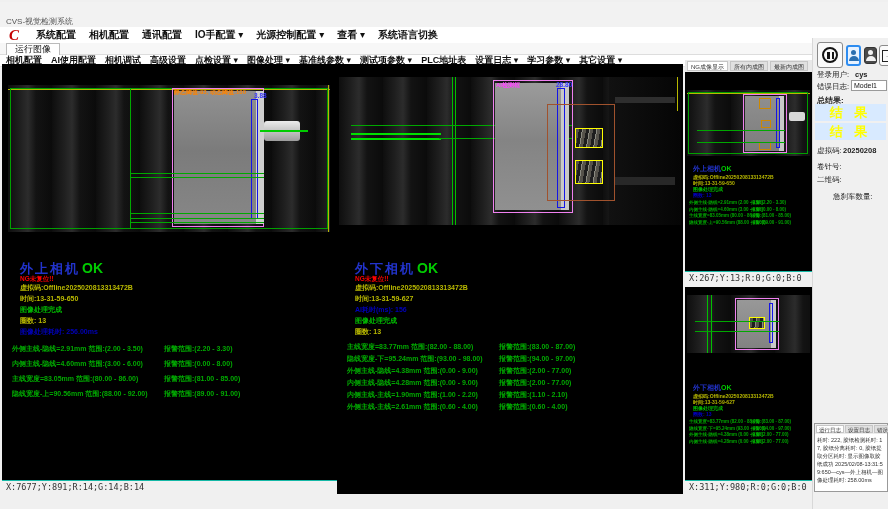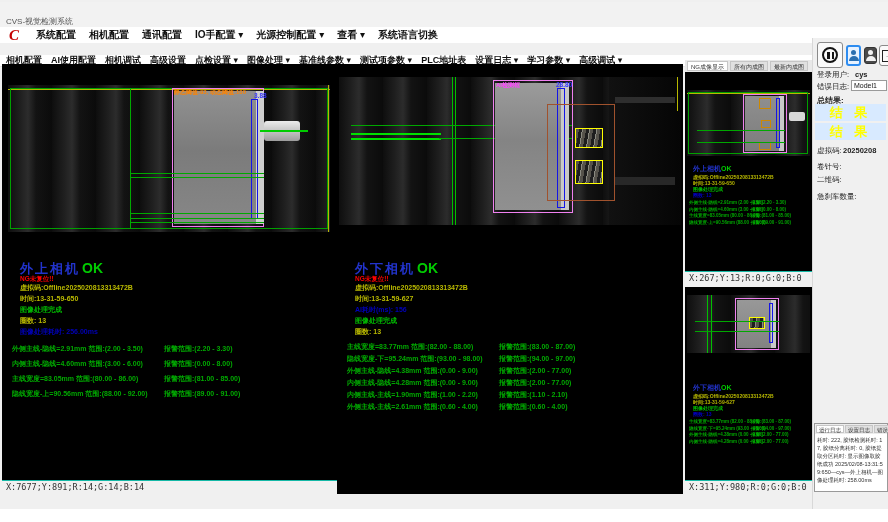--- a/index.html
+++ b/index.html
@@ -88,34 +88,37 @@
         <span class="mitem">系统配置</span>
         <span class="mitem">相机配置</span>
         <span class="mitem">通讯配置</span>
         <span class="mitem">IO手配置 ▾</span>
         <span class="mitem">光源控制配置 ▾</span>
         <span class="mitem">查看 ▾</span>
         <span class="mitem">系统语言切换</span>
       </nav>
   </div>
 
+  <div class="tabrow">
+    <div class="viewtab">运行图像</div>
+  </div>
 
   <div class="toolbar" id="toolbar-items">
       <span class="titem">相机配置</span>
       <span class="titem">AI使用配置</span>
       <span class="titem">相机调试</span>
       <span class="titem">高级设置</span>
       <span class="titem">点检设置 ▾</span>
       <span class="titem">图像处理 ▾</span>
       <span class="titem">基准线参数 ▾</span>
       <span class="titem">测试项参数 ▾</span>
       <span class="titem">PLC地址表</span>
       <span class="titem">设置日志 ▾</span>
       <span class="titem">学习参数 ▾</span>
-      <span class="titem">高级调试 ▾</span>
+      <span class="titem">其它设置 ▾</span>
     </div>
 
   <div class="panel" style="left:2px;top:64px;width:380px;height:430px">
     <div class="imgarea" style="left:6px;top:21px;width:322px;height:147px">
       <div class="abs ylw" style="left:0;top:4px;width:322px;height:1px"></div>
       <div class="rect" style="left:2px;top:3px;width:318px;height:141px;border-color:#00a000"></div>
       <div class="vl" style="left:122px;top:3px;height:141px"></div>
       <div class="rect" style="left:164px;top:3px;width:92px;height:139px;border-color:#f080f0"></div>
       <div class="abs" style="left:166px;top:6px;width:82px;height:133px;background:linear-gradient(180deg,#919191,#7b7b7b 45%,#878787)"></div>
       <div class="abs" style="left:248px;top:6px;width:8px;height:133px;background:#cfcfcf"></div>
@@ -327,21 +330,21 @@
     <span class="sb-label" style="left:42px;top:32px;font-weight:bold">cys</span>
     <span class="sb-label" style="left:4px;top:44px">错误日志:</span>
     <div class="sb-box" style="left:38px;top:42px;width:36px;height:11px">Model1</div>
     <span class="sb-label" style="left:4px;top:57px;font-weight:bold;font-size:8px">总结果:</span>
     <div class="result-box" style="top:66px">结 果</div>
     <div class="result-box" style="top:85px">结 果</div>
     <span class="sb-label" style="left:4px;top:108px">虚拟码:</span>
     <span class="sb-label" style="left:30px;top:108px;font-weight:bold">20250208</span>
     <span class="sb-label" style="left:4px;top:124px">卷针号:</span>
     <span class="sb-label" style="left:4px;top:137px">二维码:</span>
-    <span class="sb-label" style="left:4px;top:154px">急刹车数量:</span>
+    <span class="sb-label" style="left:20px;top:154px">急刹车数量:</span>
     <div class="logpanel">
       <div id="log-tabs">
           <span class="ltab active">运行日志</span>
           <span class="ltab">设置日志</span>
           <span class="ltab">错误日志</span>
         </div>
       <div class="logtext">耗时: 222, 胶纸检测耗时: 17, 胶纸分离耗时: 0, 胶纸提取分区耗时: 显示图像取胶纸成功 2025/02/08-13:31:59:650—cys—外上相机—图像处理耗时: 258.00ms</div>
     </div>
   </div>
 

